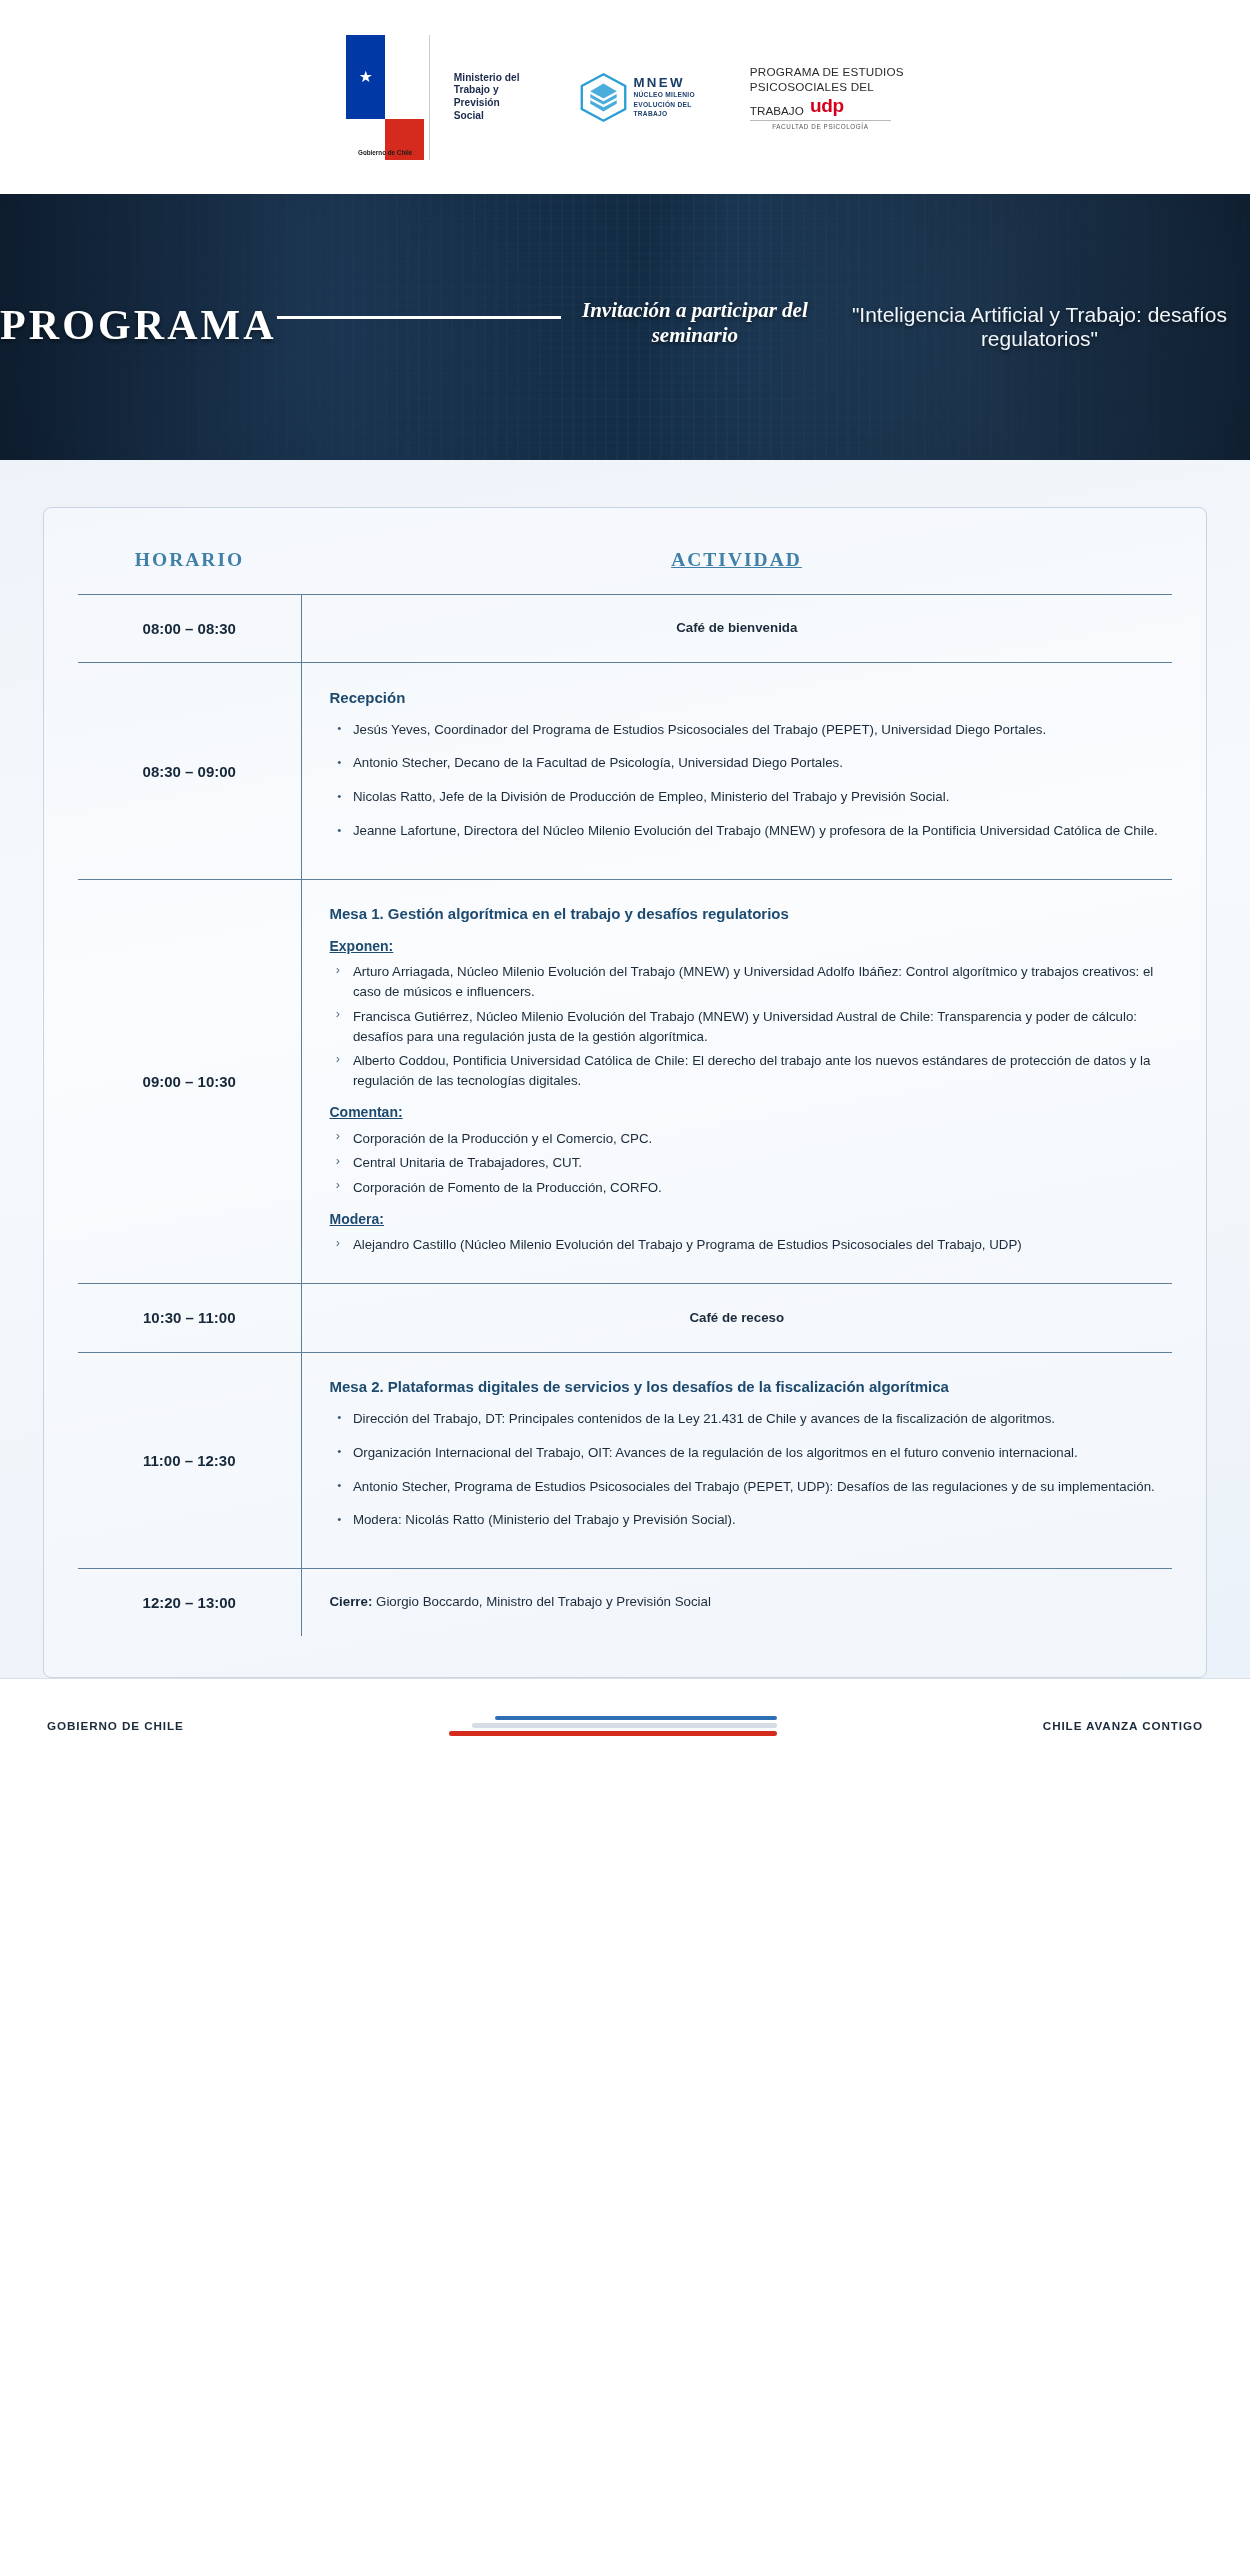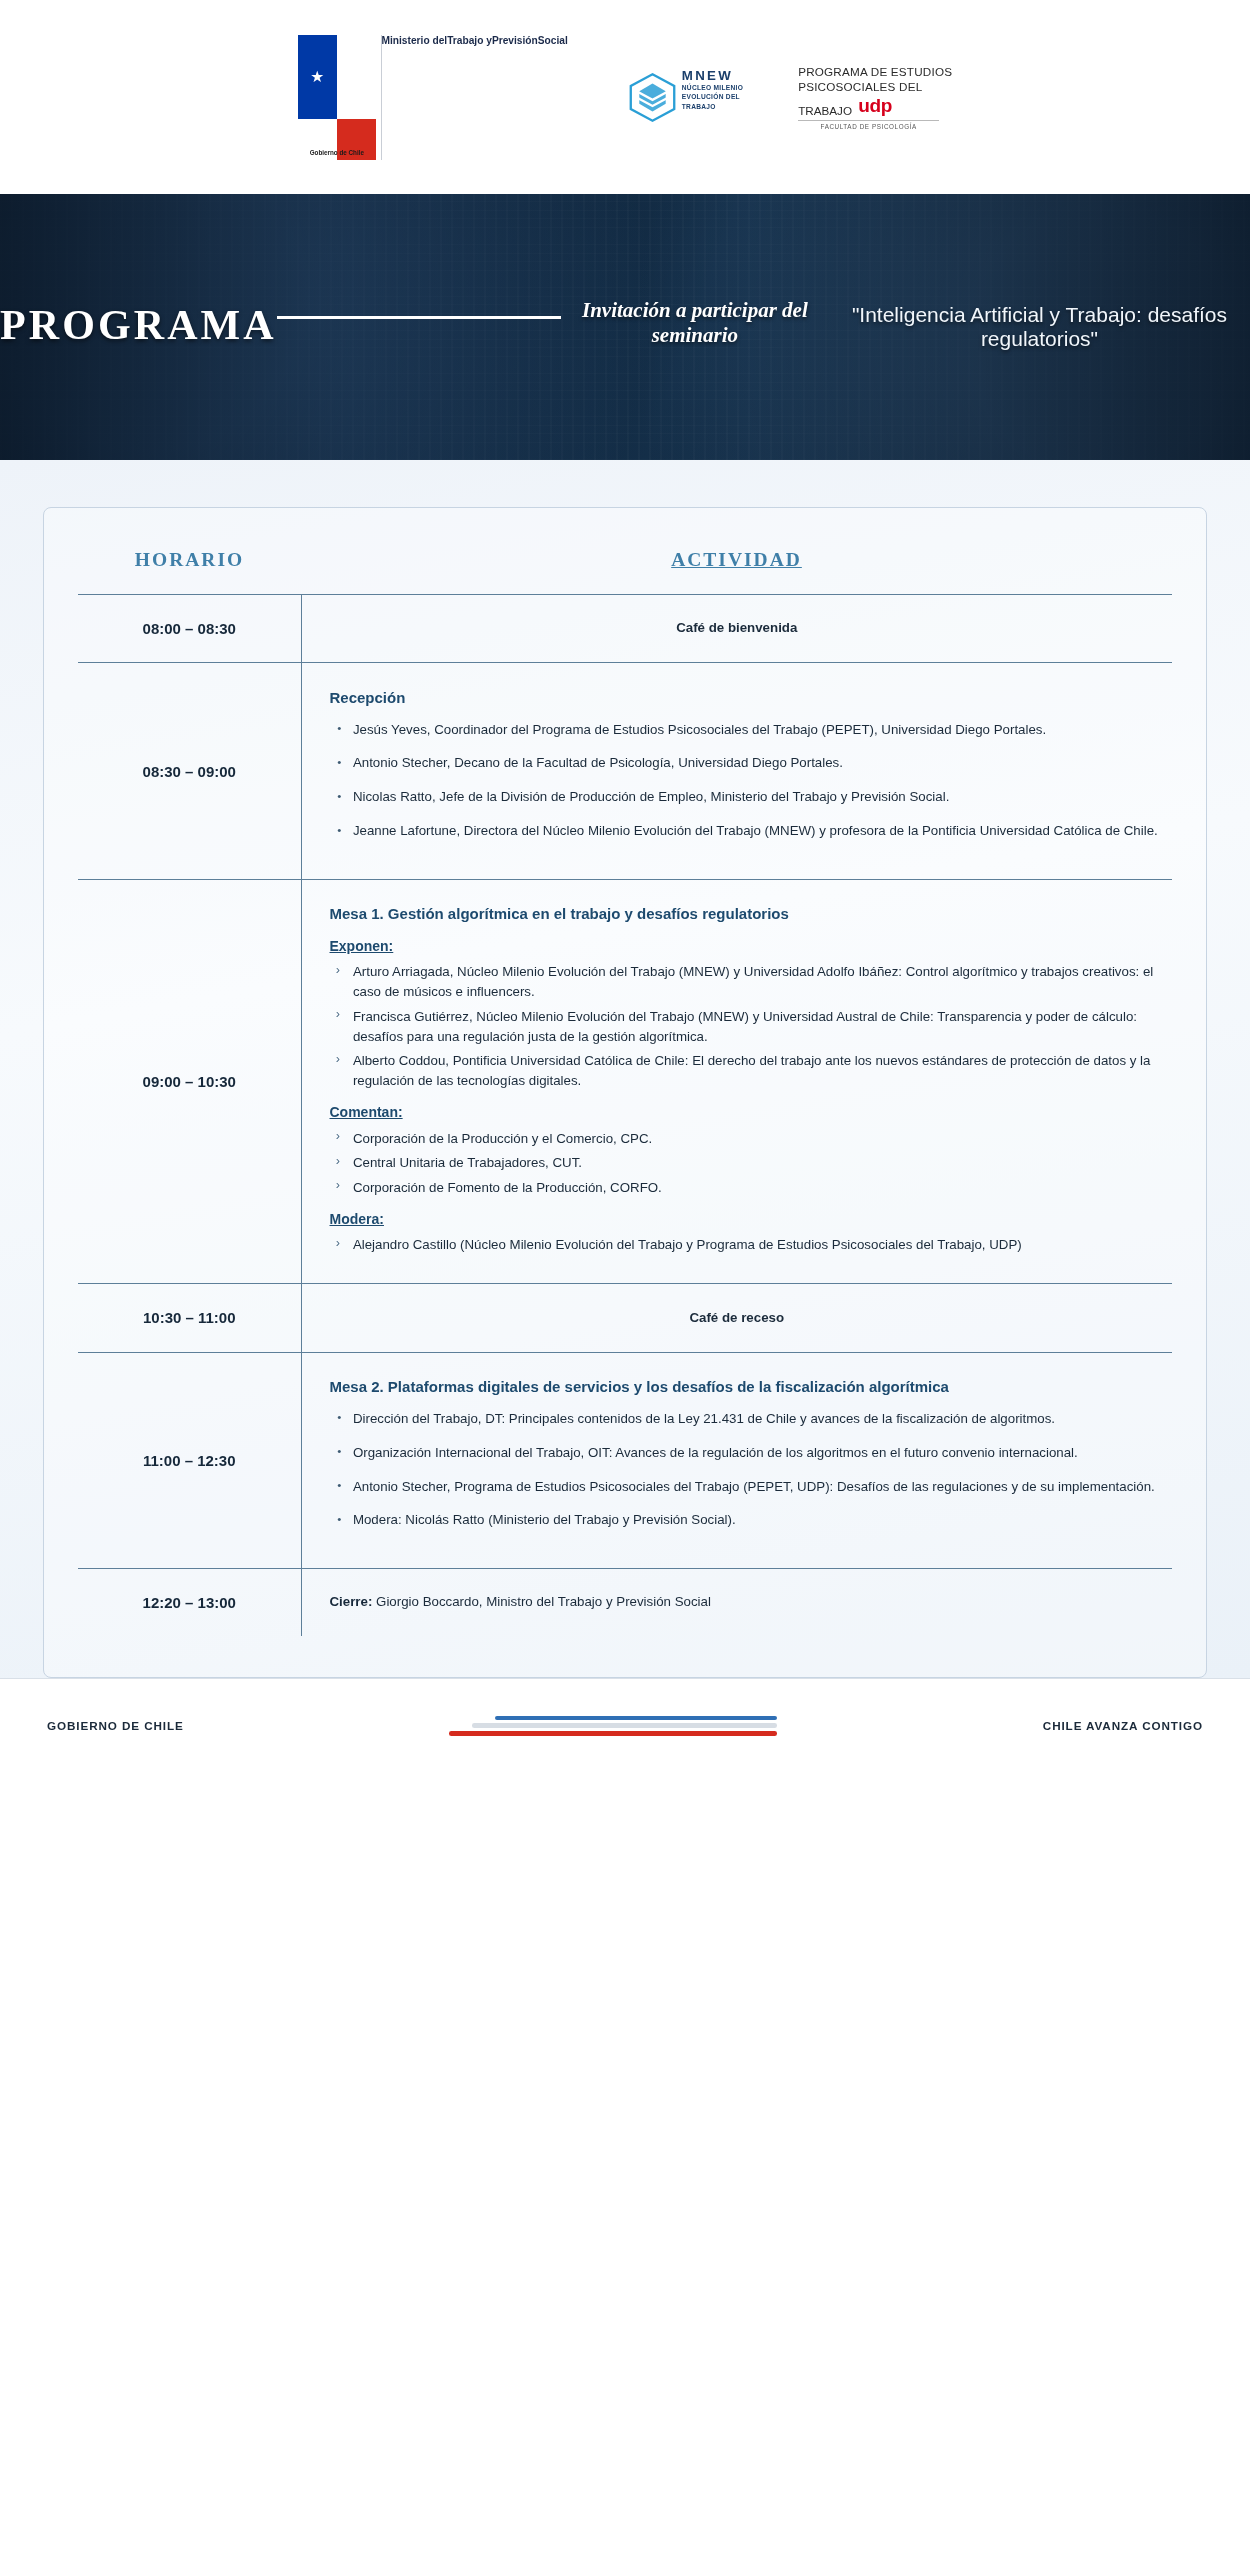--- a/index.html
+++ b/index.html
@@ -38,29 +38,29 @@
   .min-flag .blue-sq {
     position:absolute; left:0; top:0; width:39px; height:84px;
     background:#0039a6; display:flex; align-items:center; justify-content:center;
   }
   .min-flag .star { color:#fff; font-size:15.6px; line-height:1; }
   .min-flag .gob {
     position:absolute; bottom:3.1px; left:0; right:0;
     text-align:center; font-size:6.3px; font-weight:bold; color:#1a1a1a;
   }
   .min-text {
-    display:flex; flex-direction:row; justify-content:center;
-    padding-left:0;
+    display:flex; flex-direction:column; justify-content:center;
+    padding-left:24px;
     border-left:1.6px solid #c9ced6;
     margin-left:4.7px;
   }
   .min-text div { font-size:10.2px; font-weight:bold; color:#1b2a4a; line-height:1.25; }
 
   
-  .mnew-logo { display:flex; }
+  .mnew-logo { display:flex; align-items:center; }
   .mnew-mark { width:59px; height:59px; }
   .mnew-text { display:flex; flex-direction:column; }
   .mnew-text .t1 { font-size:13.3px; font-weight:bold; letter-spacing:2.3px; color:#1b3f6b; }
   .mnew-text .t2 { font-size:6.6px; font-weight:bold; letter-spacing:0.3px; color:#1b3f6b; line-height:1.45; }
 
   
   .udp-logo { display:flex; flex-direction:column; justify-content:center; }
   .udp-logo .l1 { font-size:11.7px; color:#2b2b2b; line-height:1.35; letter-spacing:0.2px; }
   .udp-row { display:flex; align-items:flex-end; gap:6.3px; }
   .udp-row .lbl { font-size:11.7px; color:#2b2b2b; }

